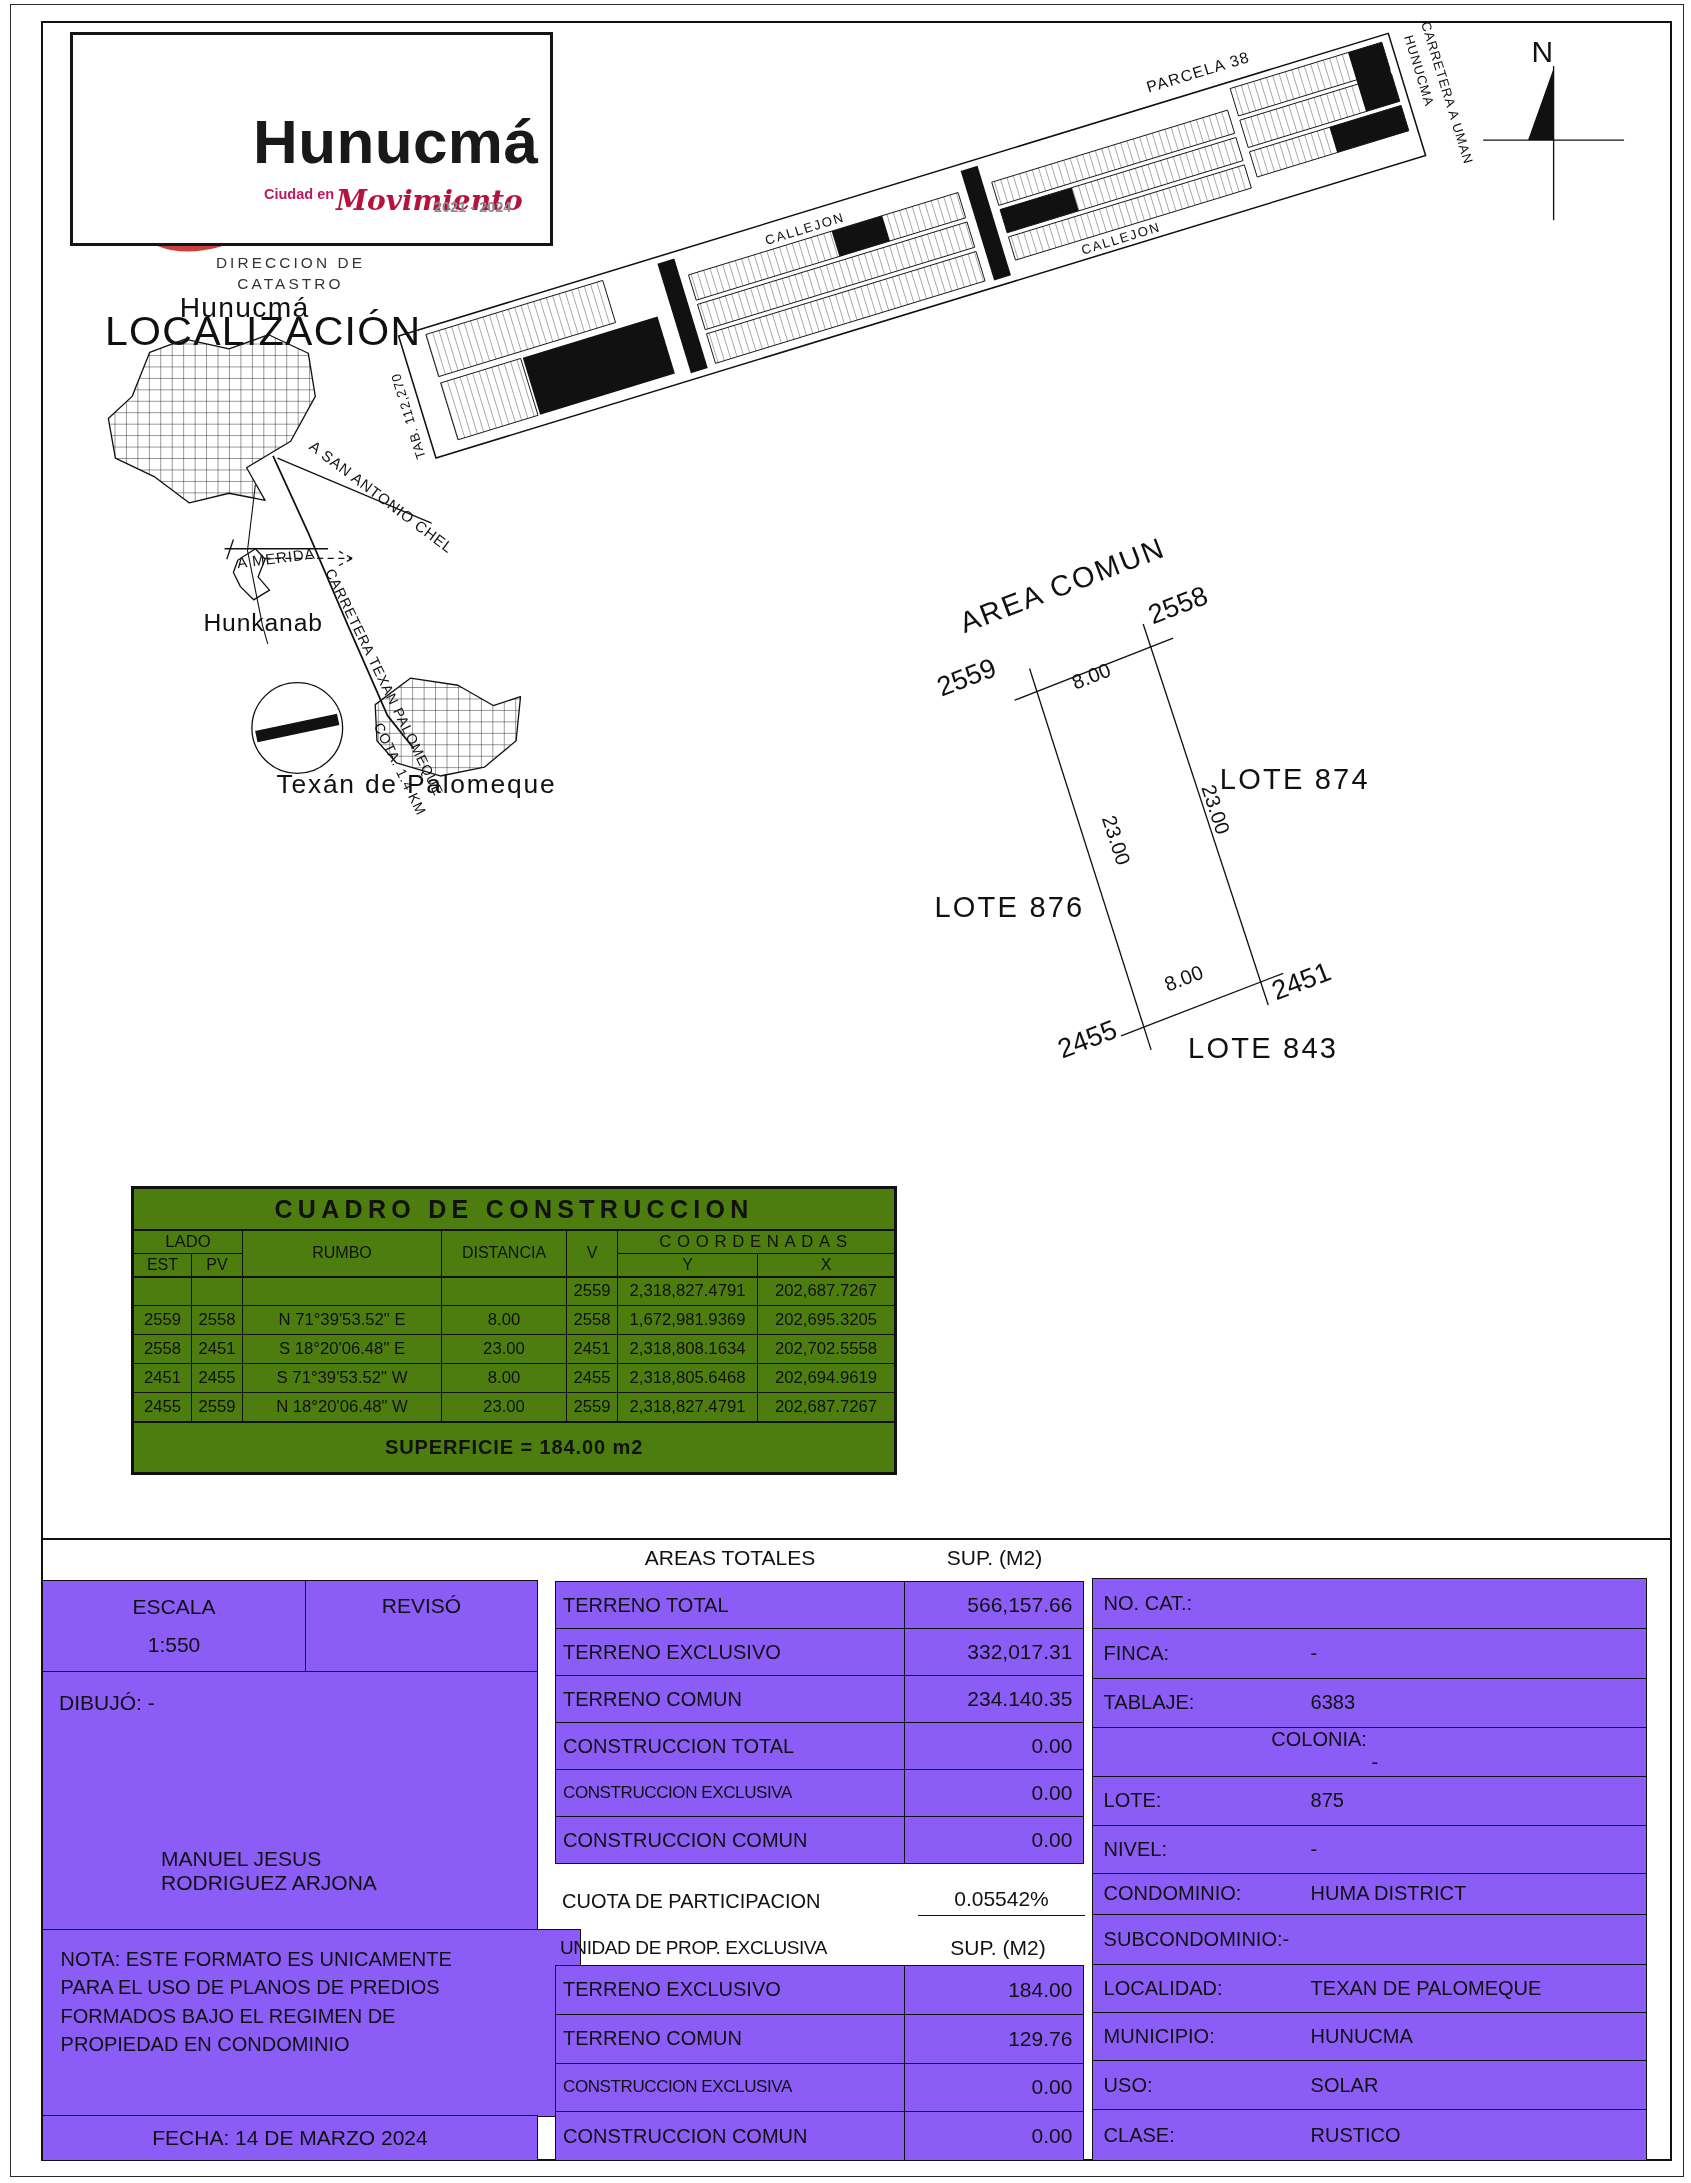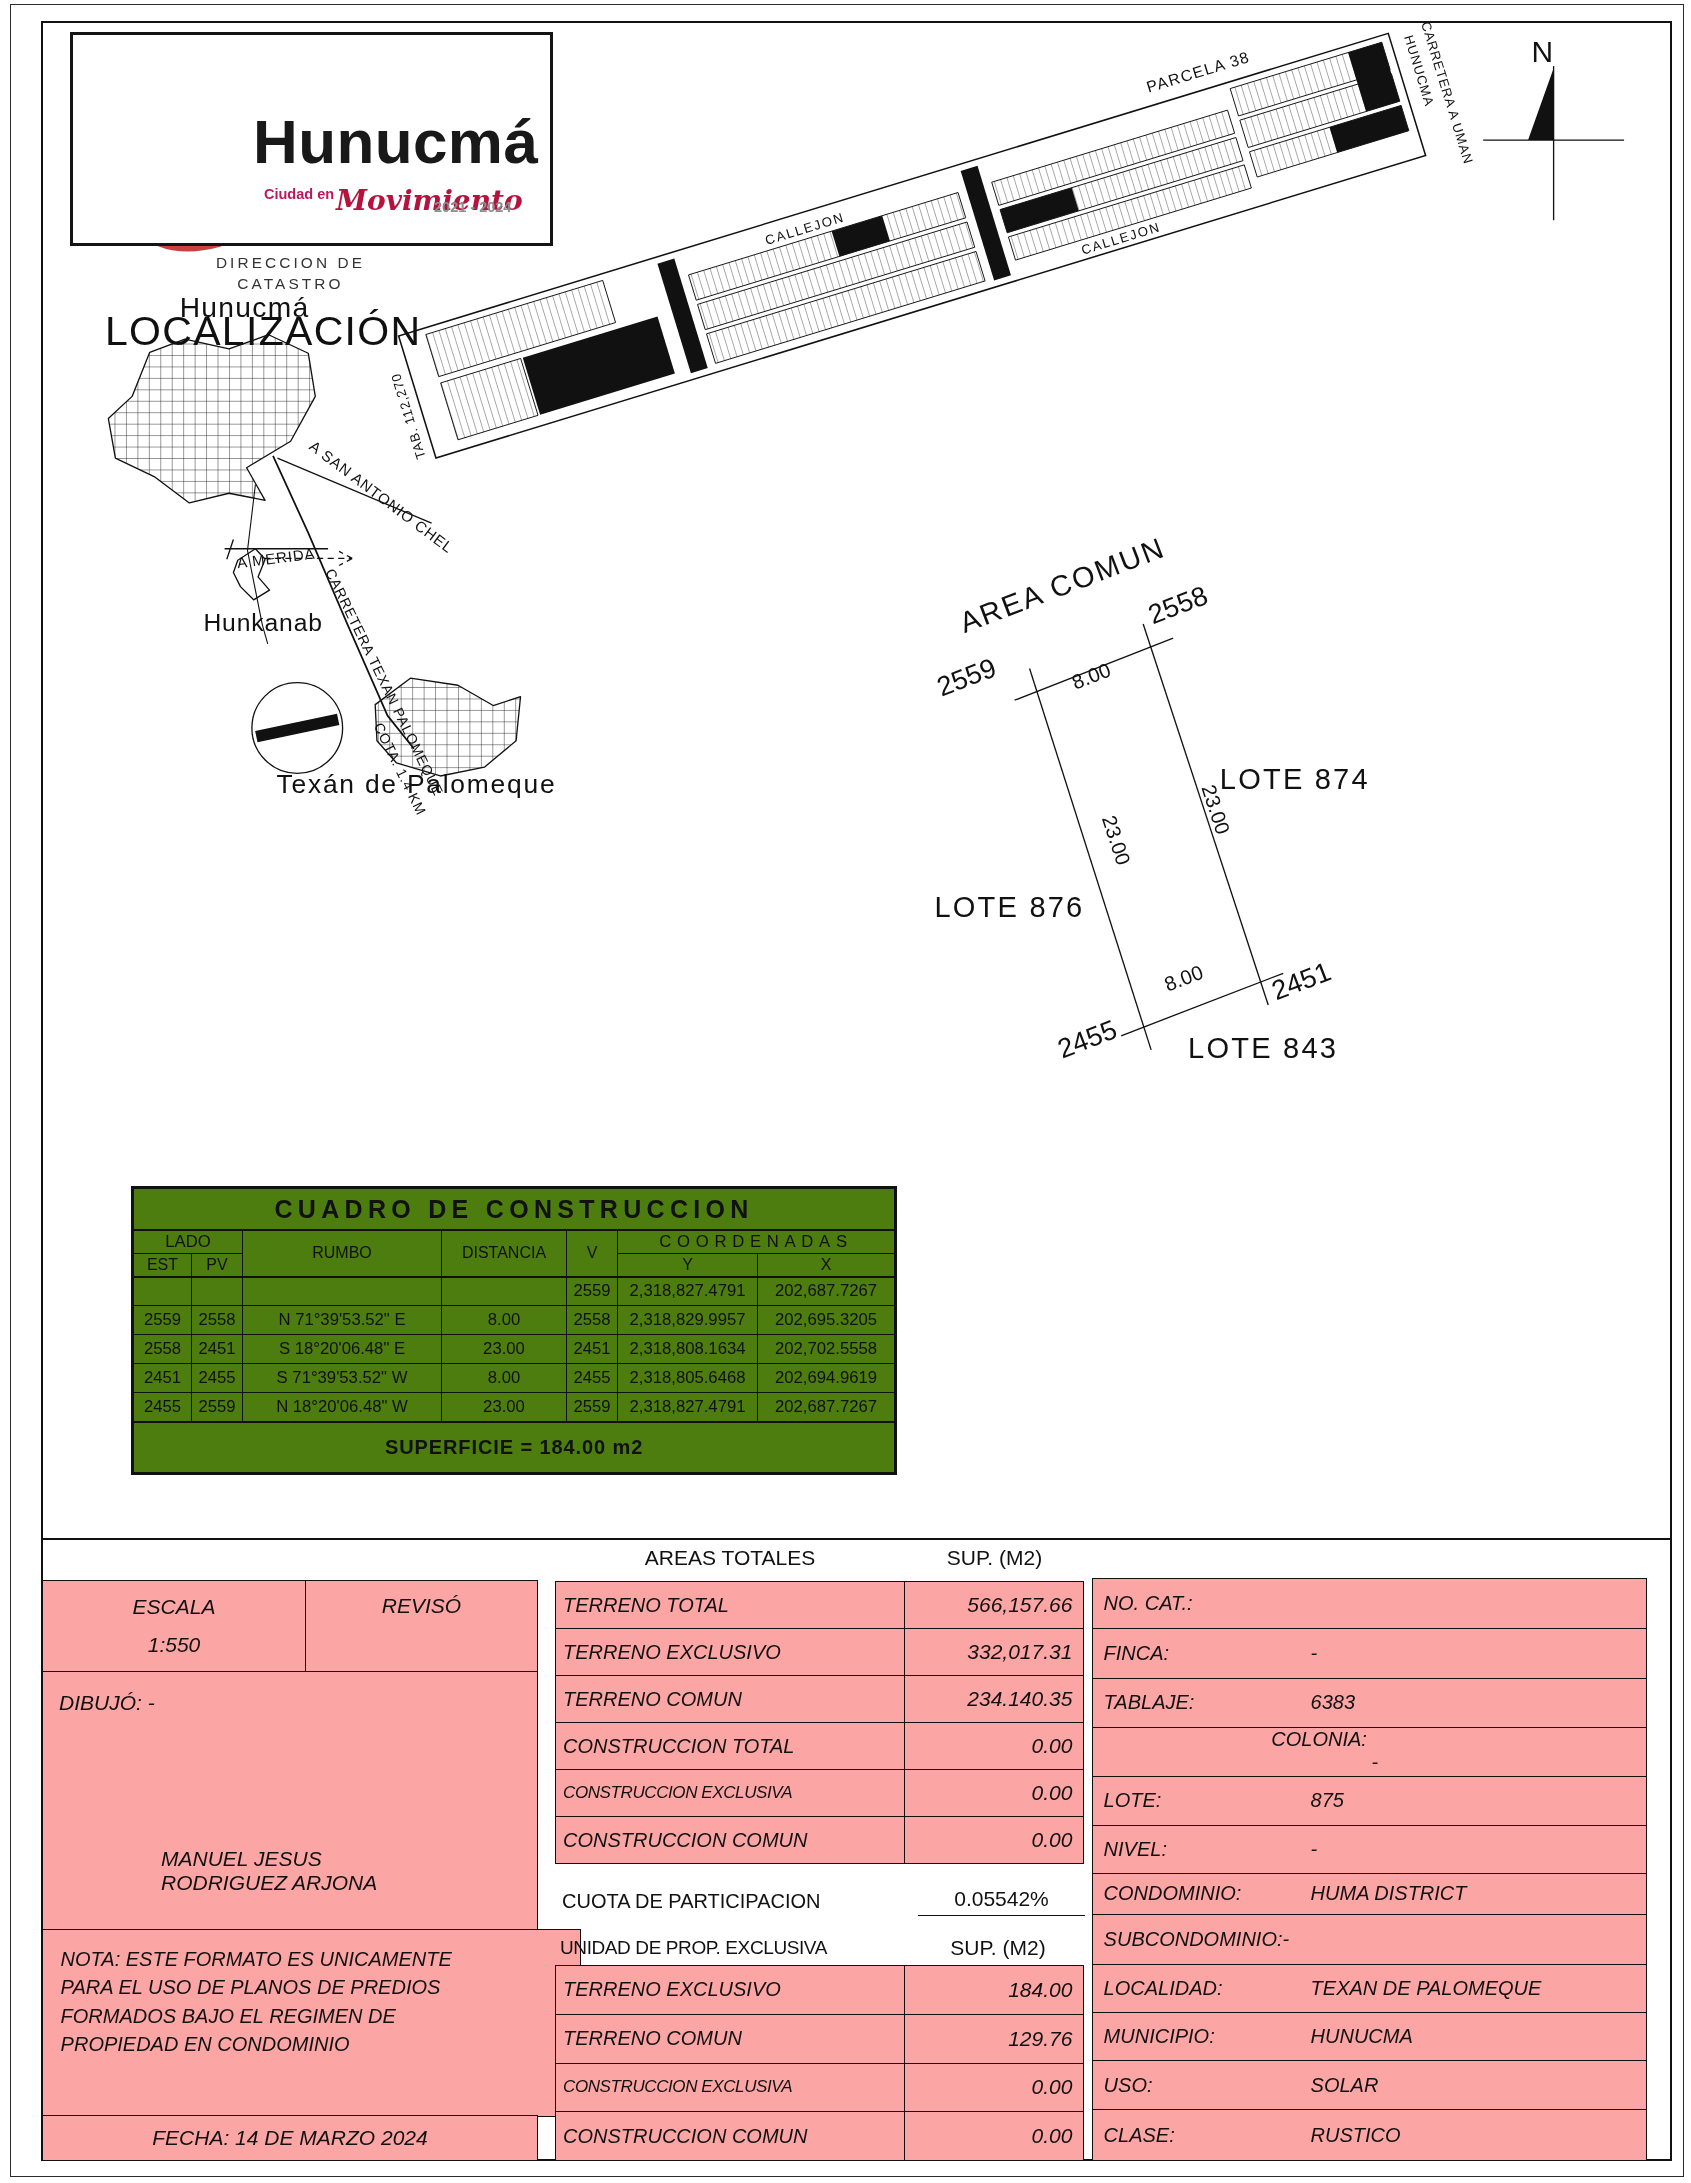--- a/index.html
+++ b/index.html
@@ -27,21 +27,21 @@
   .ctable td{border:1.3px solid #111;text-align:center;font-size:16.7px;padding:0;}
   .ctable .title{font-size:25px;font-weight:700;letter-spacing:5.3px;height:40px;border-bottom:2.2px solid #111;}
   .ctable .hdr{font-size:16px;height:23px;}
   .ctable .hdr2{font-size:16px;height:22px;border-bottom:2.2px solid #111;}
   .ctable .coord{letter-spacing:5.7px;}
   .ctable .drow{height:29px;}
   .ctable .foot{font-size:20px;font-weight:700;height:49px;letter-spacing:0.9px;border-top:2.2px solid #111;}
   
   .rule-top{left:41px;top:1538px;width:1631px;border-top:2.2px solid #111;}
   .fhead{font-size:21px;text-align:center;}
-  .fbox{position:absolute;border:1.8px solid #111;box-sizing:border-box;background:#fca5a5;font-style:italic;}
+  .fbox{position:absolute;border:1.8px solid #111;box-sizing:border-box;background:#8b5cf6;}
   .mrow{display:flex;border-bottom:1.3px solid #111;box-sizing:border-box;}
   .mrow:last-child{border-bottom:none;}
   .ml{width:349px;border-right:1.3px solid #111;box-sizing:border-box;display:flex;align-items:center;
       padding-left:7px;font-size:20px;}
   .mv{flex:1;display:flex;align-items:center;justify-content:flex-end;padding-right:10.6px;font-size:21px;}
   .condensed{font-size:17px;letter-spacing:-0.4px;}
   .rrow{display:flex;align-items:center;border-bottom:1.3px solid #111;box-sizing:border-box;padding-left:10.6px;
         font-size:20px;}
   .rrow:last-child{border-bottom:none;}
   .rlabel{width:207px;flex:none;}
@@ -211,21 +211,21 @@
       <td>2559</td>
           <td>2,318,827.4791</td>
       <td>202,687.7267</td>
         </tr>
     <tr class="drow">
       <td>2559</td>
           <td>2558</td>
       <td>N 71°39'53.52" E</td>
           <td>8.00</td>
       <td>2558</td>
-          <td>2,318,829.9957</td>
+          <td>1,672,981.9369</td>
       <td>202,695.3205</td>
         </tr>
     <tr class="drow">
       <td>2558</td>
           <td>2451</td>
       <td>S 18°20'06.48" E</td>
           <td>23.00</td>
       <td>2451</td>
           <td>2,318,808.1634</td>
       <td>202,702.5558</td>

